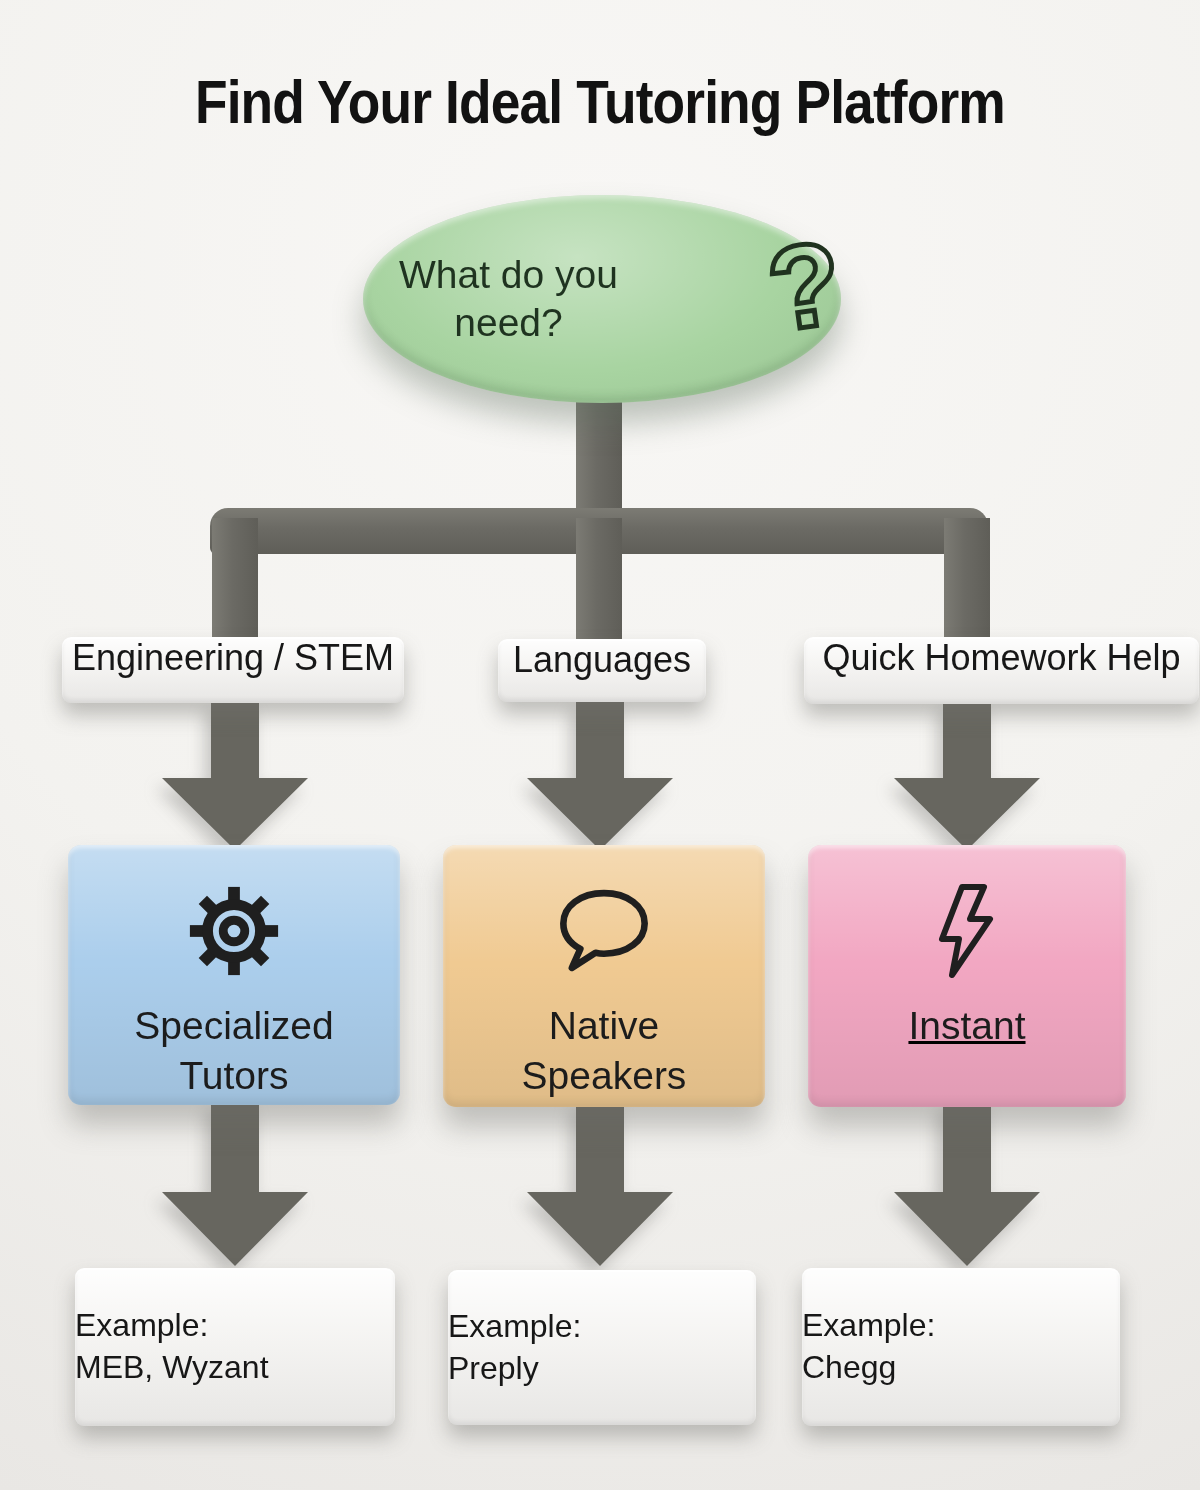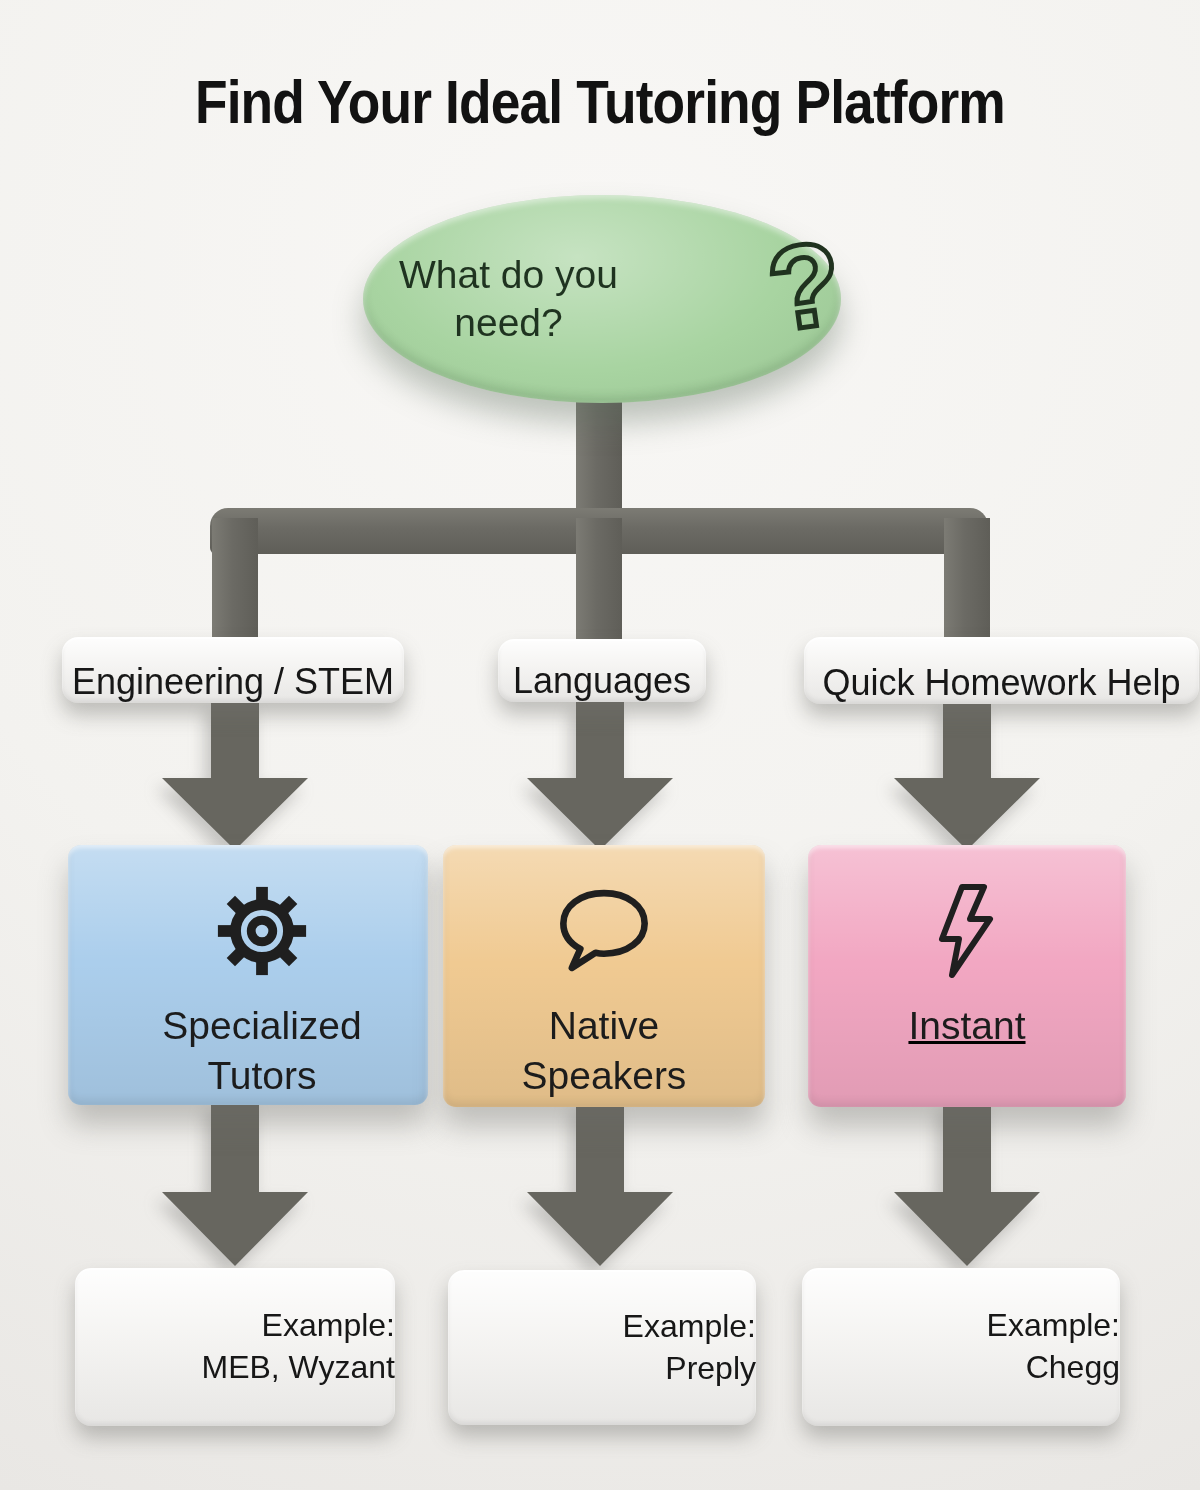--- a/index.html
+++ b/index.html
@@ -56,23 +56,23 @@
   .drop-right{left:944px;top:518px;height:150px;border-radius:0 0 4px 4px;}
   
   .arrow{position:absolute;z-index:1;filter:drop-shadow(-6px 10px 8px rgba(110,110,105,.35));}
   .arrow svg{display:block;}
   .arrow polygon{fill:#67665f;}
   
   .chip{
     position:absolute;z-index:4;
     background-color:#f4f3f1;
     background-image:linear-gradient(180deg, rgba(255,255,255,.9) 0%, rgba(255,255,255,.15) 40%, rgba(0,0,0,.05) 100%);
-    border-radius:16px;
+    border-radius:9px;
     box-shadow:0 12px 20px rgba(115,115,110,.42), inset 0 2px 2px rgba(255,255,255,.95), inset 0 -3px 5px rgba(0,0,0,.07);
-    display:flex;align-items:flex-end;justify-content:center;
+    display:flex;align-items:flex-start;justify-content:center;
     color:#171717;
   }
   .chip.label{font-size:36px;}
   .chip.example{flex-direction:column;font-size:32px;line-height:1.3;text-align:center;}
   
   .node-box{
     position:absolute;z-index:4;border-radius:13px;
     background-image:linear-gradient(180deg, rgba(255,255,255,.30) 0%, rgba(255,255,255,0) 45%, rgba(0,0,0,.07) 100%);
     box-shadow:0 20px 28px rgba(110,110,105,.38), inset 0 3px 4px rgba(255,255,255,.55), inset 0 -5px 8px rgba(0,0,0,.08);
     display:flex;flex-direction:column;align-items:center;
@@ -141,21 +141,21 @@
   <div class="chip label" style="left:62px;top:637px;width:342px;height:66px;">
     <span>Engineering / STEM</span>
   </div>
   <div class="chip label" style="left:498px;top:639px;width:208px;height:63px;">
     <span>Languages</span>
   </div>
   <div class="chip label" style="left:804px;top:637px;width:395px;height:67px;">
     <span>Quick Homework Help</span>
   </div>
 
-  <div class="node-box" style="left: 68px; top: 845px; width: 332px; height: 260px; background-color: rgb(171, 206, 236); padding-left: 28px;">
+  <div class="node-box" style="left: 68px; top: 845px; width: 332px; height: 260px; background-color: rgb(171, 206, 236);">
     <div class="node-icon">
       <svg width="98" height="98" viewBox="0 0 100 100" fill="none" stroke="#1f1f1f">
         <line x1="78" y1="50" x2="95" y2="50" stroke-width="12"></line>
         <line x1="69.8" y1="69.8" x2="81.8" y2="81.8" stroke-width="12"></line>
         <line x1="50" y1="78" x2="50" y2="95" stroke-width="12"></line>
         <line x1="30.2" y1="69.8" x2="18.2" y2="81.8" stroke-width="12"></line>
         <line x1="22" y1="50" x2="5" y2="50" stroke-width="12"></line>
         <line x1="30.2" y1="30.2" x2="18.2" y2="18.2" stroke-width="12"></line>
         <line x1="50" y1="22" x2="50" y2="5" stroke-width="12"></line>
         <line x1="69.8" y1="30.2" x2="81.8" y2="18.2" stroke-width="12"></line>

